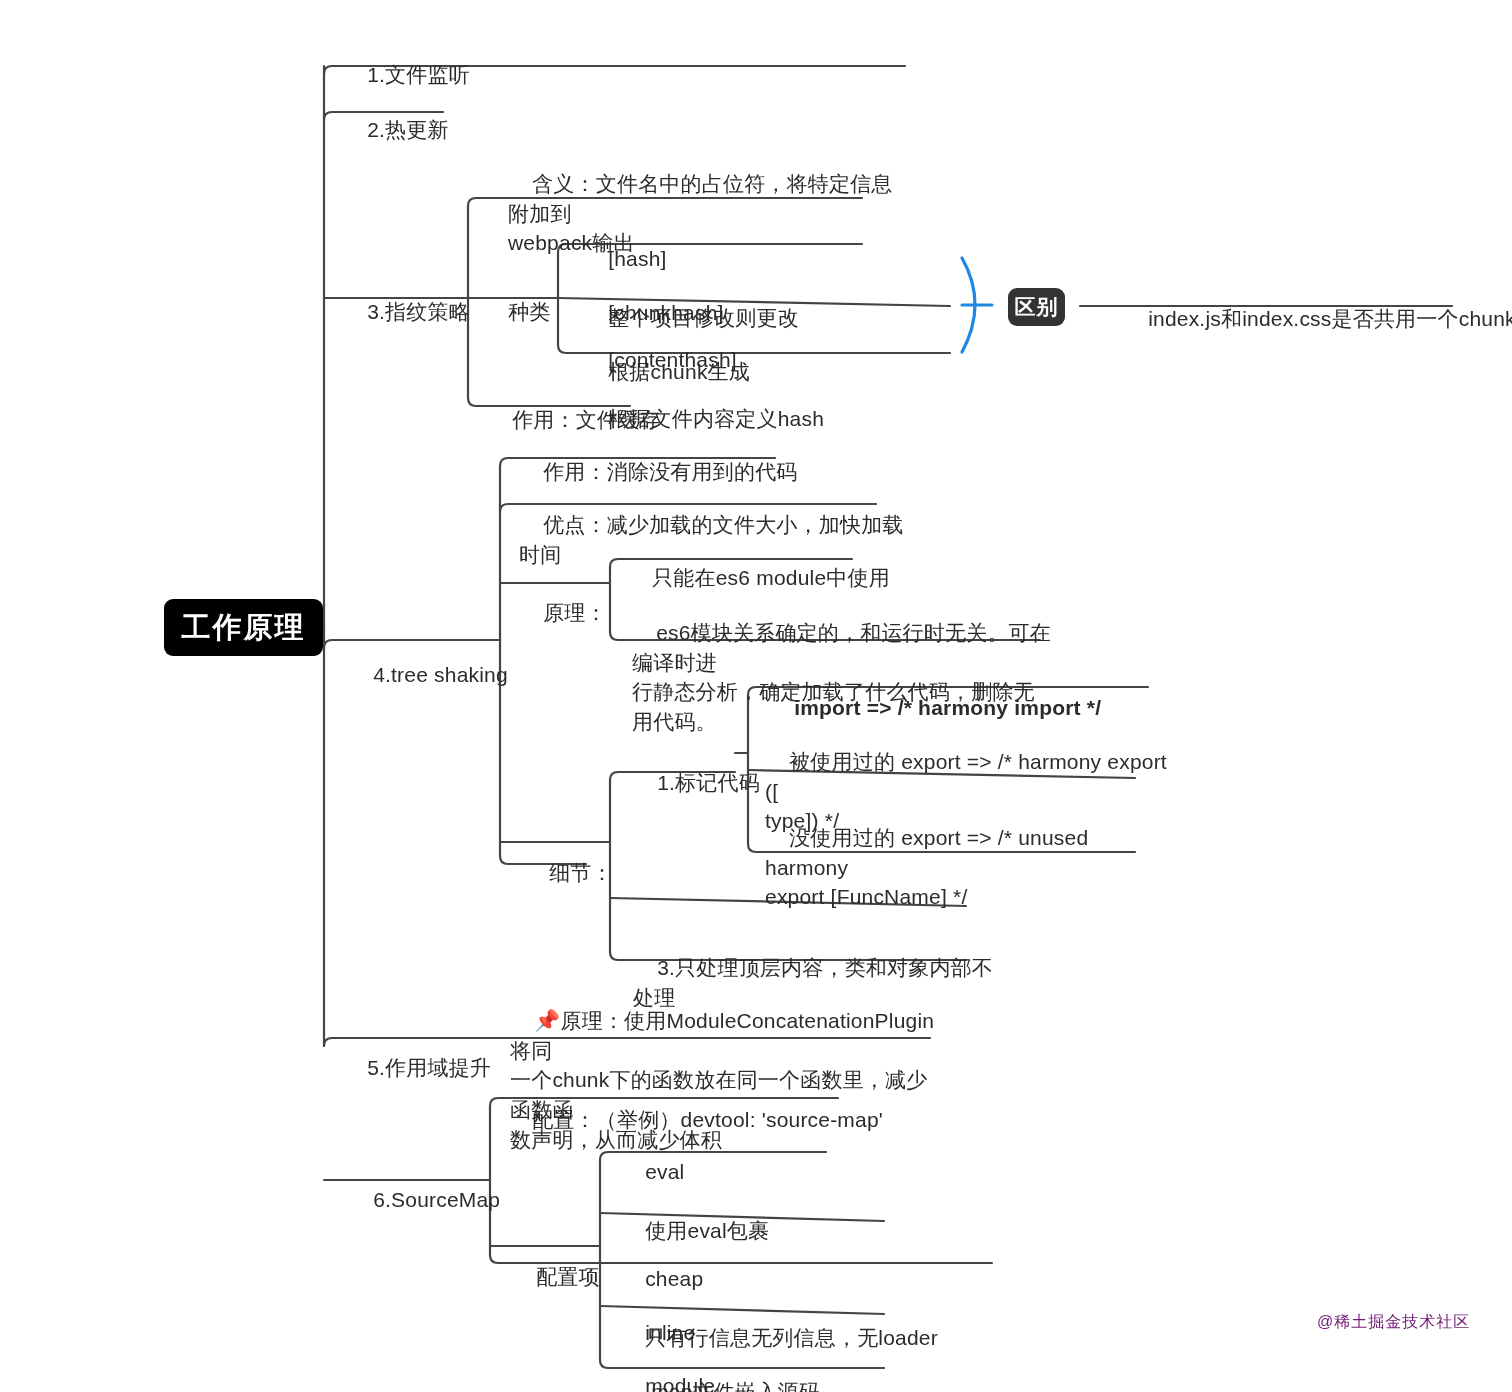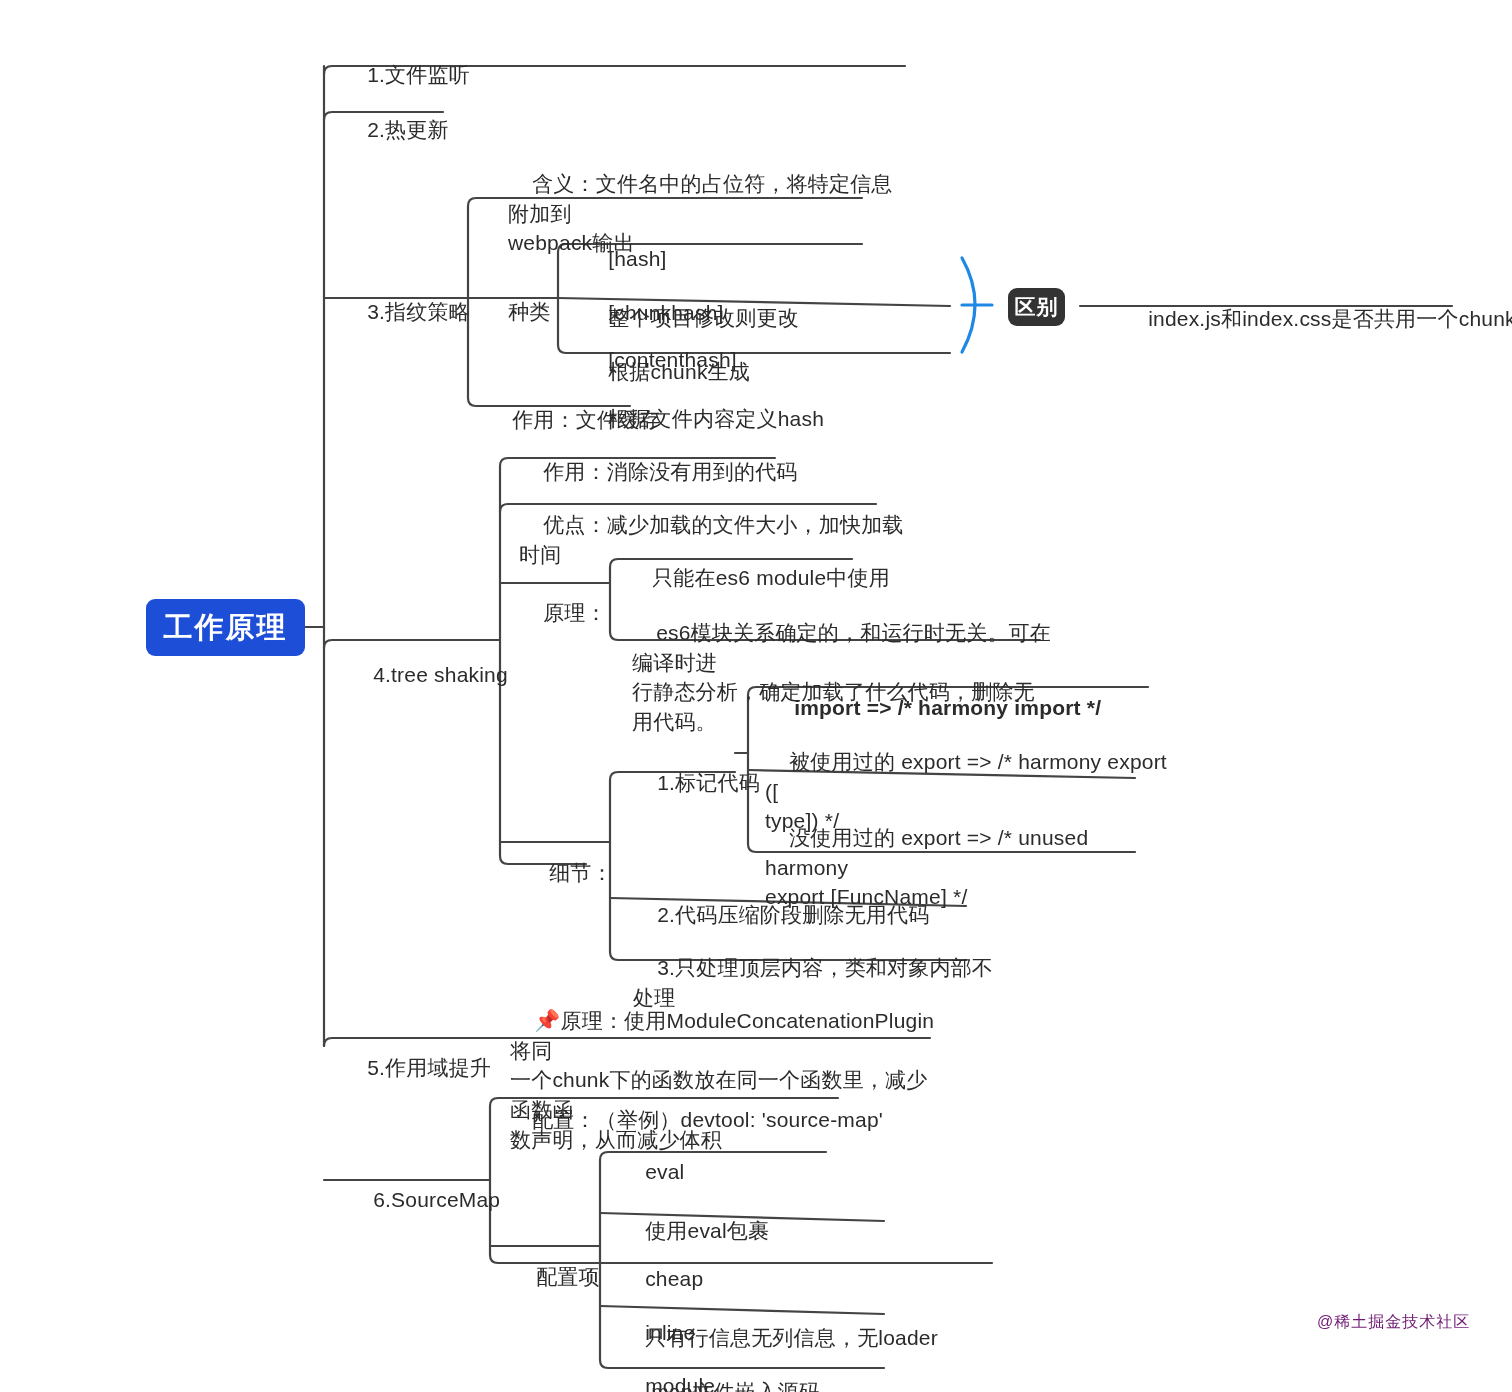--- a/index.html
+++ b/index.html
@@ -20,27 +20,28 @@
     position: absolute;
     color: #2b2b2b;
     line-height: 1.42;
     white-space: pre-wrap;
     letter-spacing: 0.2px;
   }
 
   
   .root {
     position: absolute;
-    background: #1d4ed8;
+    background: #000000;
     color: #ffffff;
     font-size: 29px;
     font-weight: 700;
     border-radius: 9px;
     display: flex; align-items: center; justify-content: center;
     letter-spacing: 2px;
+    margin-left: 18px;
   }
 
   
   .pill {
     position: absolute;
     background: #333333;
     color: #ffffff;
     font-size: 21px;
     font-weight: 700;
     border-radius: 9px;
@@ -202,23 +203,20 @@
     <span>import =&gt; /* harmony import */</span>
   </div>
   <div class="node t21" style="left:765px; top:717px; width:410px;">
     <span>被使用过的 export =&gt; /* harmony export ([
 type]) */</span>
   </div>
   <div class="node t21" style="left:765px; top:793px; width:390px;">
     <span>没使用过的 export =&gt; /* unused harmony
 export [FuncName] */</span>
   </div>
-  <div class="node t21" style="left:633px; top:870px; width:330px;">
-    <span>2.代码压缩阶段删除无用代码</span>
-  </div>
   <div class="node t21" style="left:633px; top:923px; width:370px;">
     <span>3.只处理顶层内容，类和对象内部不处理</span>
   </div>
 
   <div class="node t21" style="left:343px; top:1023px; width:190px;">
     <span>5.作用域提升</span>
   </div>
   <div class="node t21" style="left:510px; top:976px; width:430px;">
     <span class="pin">📌</span><span>原理：使用ModuleConcatenationPlugin将同
 一个chunk下的函数放在同一个函数里，减少函数函

